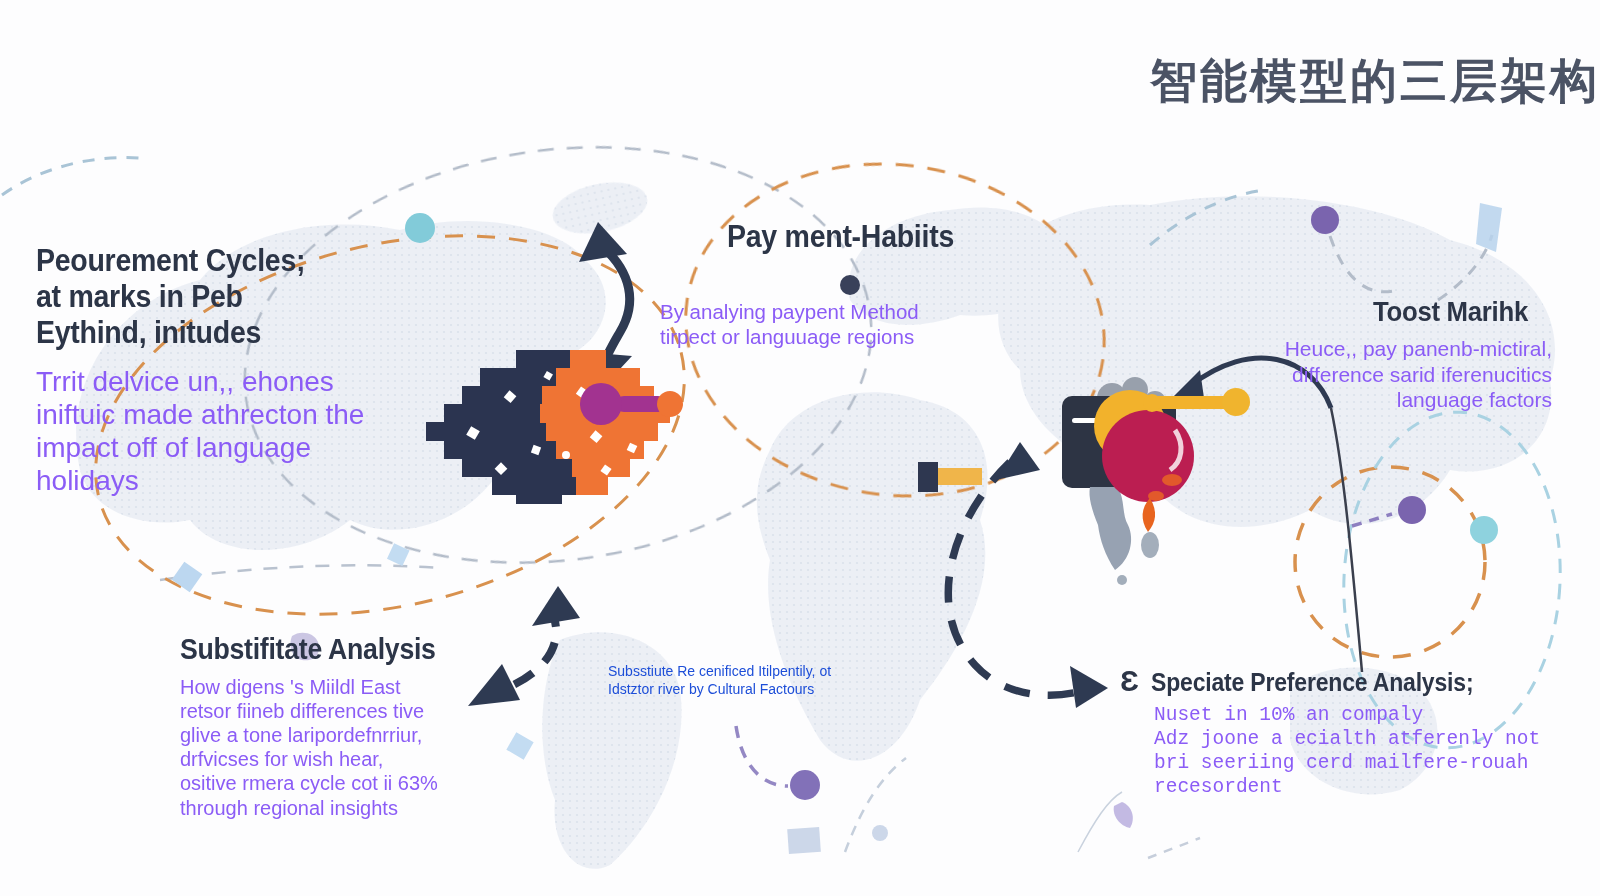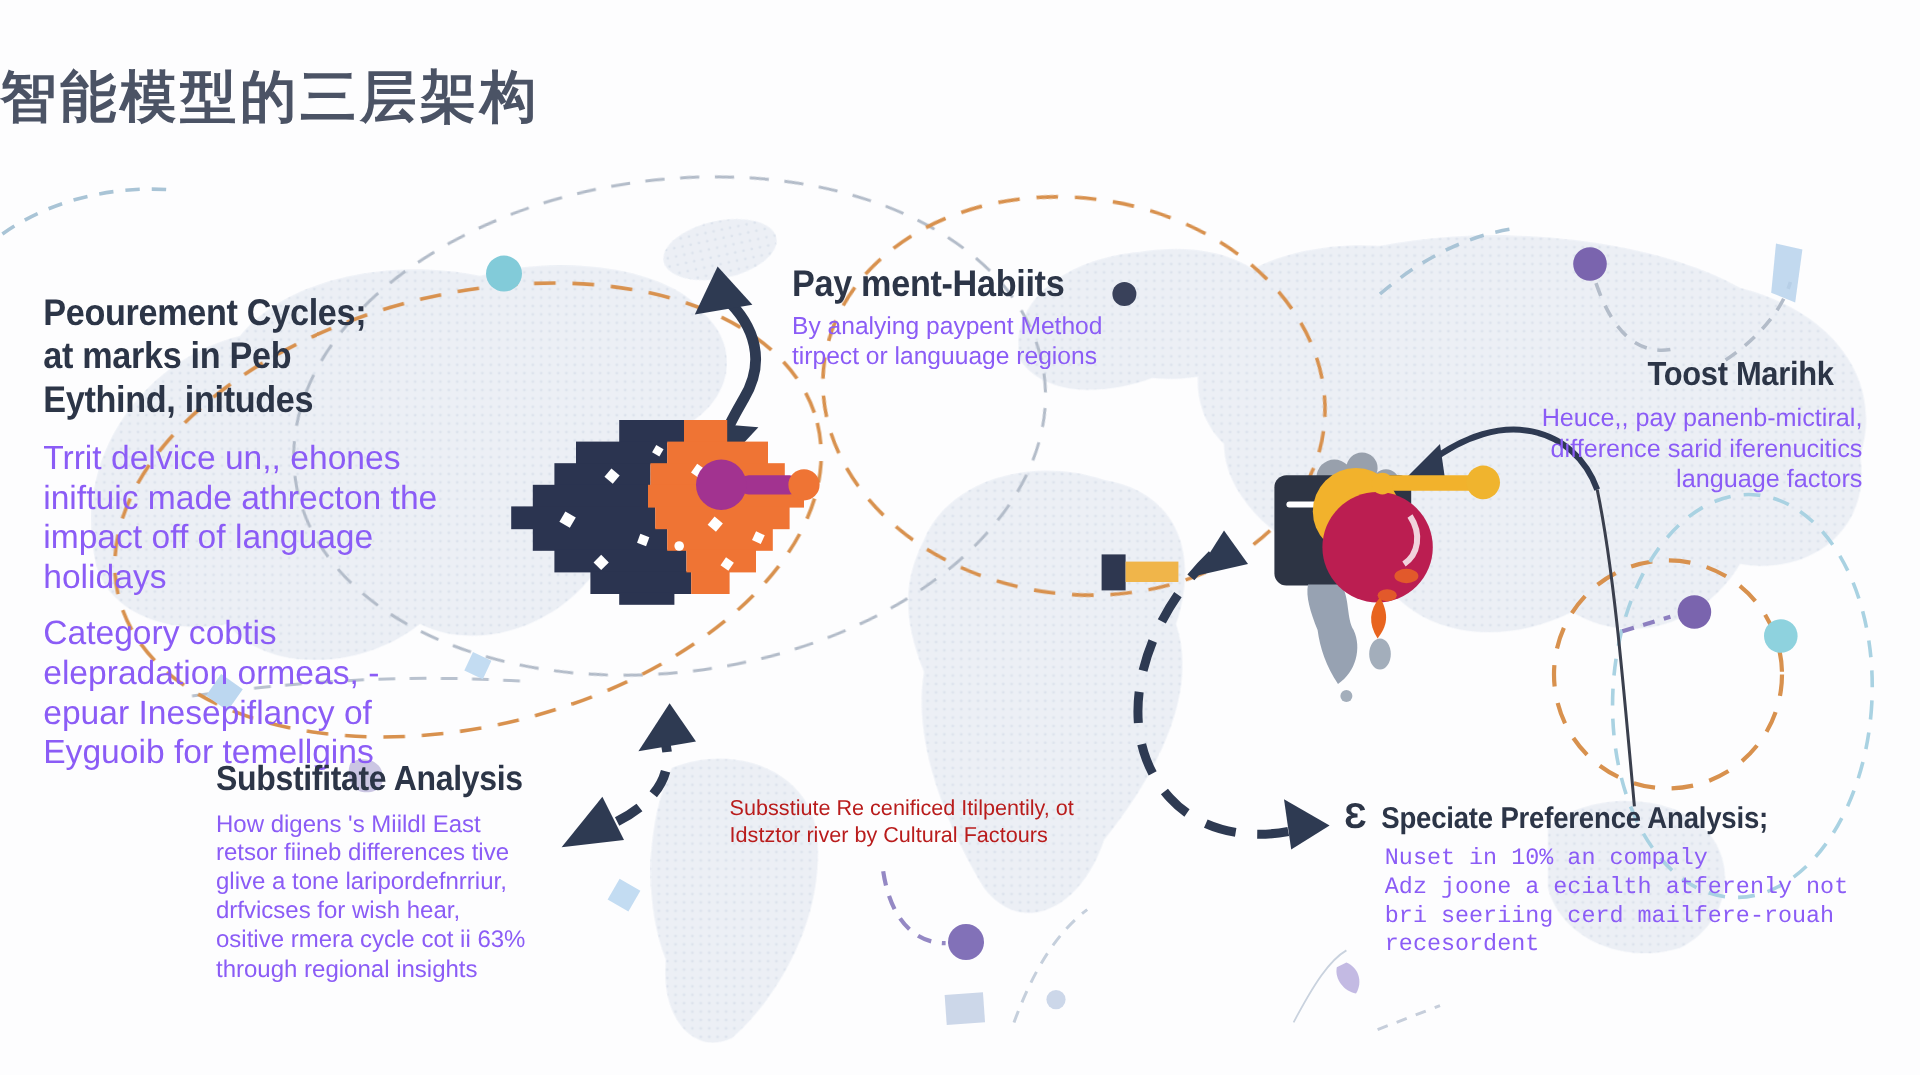--- a/index.html
+++ b/index.html
@@ -1,45 +1,45 @@
 <!DOCTYPE html>
 <html><head>
 <meta charset="utf-8">
 <style>
   html,body{margin:0;padding:0;background:#ffffff;}
   .stage{position:relative;width:1600px;height:896px;overflow:hidden;background:#fdfdfe;
          font-family:"Liberation Sans",sans-serif;}
   svg.layer{position:absolute;left:0;top:0;width:1600px;height:896px;}
-  .title{position:absolute;top:50px;left:0;width:100%;text-align:left;margin:0;
+  .title{position:absolute;top:50px;left:0;width:100%;text-align:right;margin:0;
          font-size:47px;font-weight:600;color:#4b5365;letter-spacing:3px;font-family:Liberation Serif, serif;}
   .block{position:absolute;}
   .block h2{margin:0;font-weight:700;color:#2c3547;white-space:pre-line;line-height:1.16;
             transform:scaleX(.92);transform-origin:0 50%;letter-spacing:-.3px;}
   .block p{margin:0;color:#8b5cf6;white-space:pre-line;font-weight:400;}
   
   .b-proc{left:36px;top:243px;width:360px;}
   .b-proc h2{font-size:31px;}
   .b-proc p{font-size:28px;line-height:1.18;margin-top:14px;width:330px;}
   
   .b-pay{left:660px;top:219px;width:380px;}
-  .b-pay .hrow{display:flex;align-items:flex-end;gap:20px;}
+  .b-pay .hrow{display:flex;align-items:center;gap:20px;flex-direction:column;}
   .b-pay h2{font-size:31px;}
   .b-pay .dot{width:20px;height:20px;border-radius:50%;background:#39415a;flex:0 0 auto;}
   .b-pay p{font-size:20.5px;line-height:1.2;margin-top:5px;}
   
   .b-toost{left:1252px;top:296px;width:300px;text-align:right;}
   .b-toost h2{font-size:28px;}
   .b-toost p{font-size:21px;line-height:1.2;margin-top:8px;}
   
   .b-sub{left:180px;top:633px;width:330px;}
   .b-sub h2{font-size:29px;}
   .b-sub p{font-size:20px;line-height:1.21;margin-top:8px;}
   
   .b-cult{left:608px;top:662px;width:400px;}
-  .b-cult p{font-size:18px;line-height:1.3;color:#b91c1c;}
+  .b-cult p{font-size:14px;line-height:1.3;color:#1d4ed8;}
   
   .b-spec{left:1120px;top:664px;width:440px;}
   .b-spec .hrow{display:flex;align-items:baseline;gap:12px;}
   .b-spec .prefix{font-size:30px;font-weight:700;color:#2c3547;}
   .b-spec h2{font-size:25px;letter-spacing:-.2px;}
   .b-spec p{font-size:19.5px;line-height:1.23;margin:6px 0 0 34px;font-family:Liberation Mono, monospace;}
 </style>
 </head>
 <body>
 
@@ -197,21 +197,20 @@
     </g>
   </svg>
 
   <h1 class="title">智能模型的三层架构</h1>
 
   <section class="block b-proc">
     <h2>Peourement Cycles;
 at marks in Peb
 Eythind, initudes</h2>
     <p>Trrit delvice un,, ehones iniftuic made athrecton the impact off of language holidays</p>
-    <p>Category cobtis elepradation ormeas, -epuar Inesepiflancy of Eyguoib for temellgins</p>
   </section>
 
   <section class="block b-pay">
     <div class="hrow">
       <h2>Pay ment-Habiits</h2>
       <span class="dot"></span>
     </div>
     <p>By analying paypent Method
 tirpect or languuage regions</p>
   </section>

